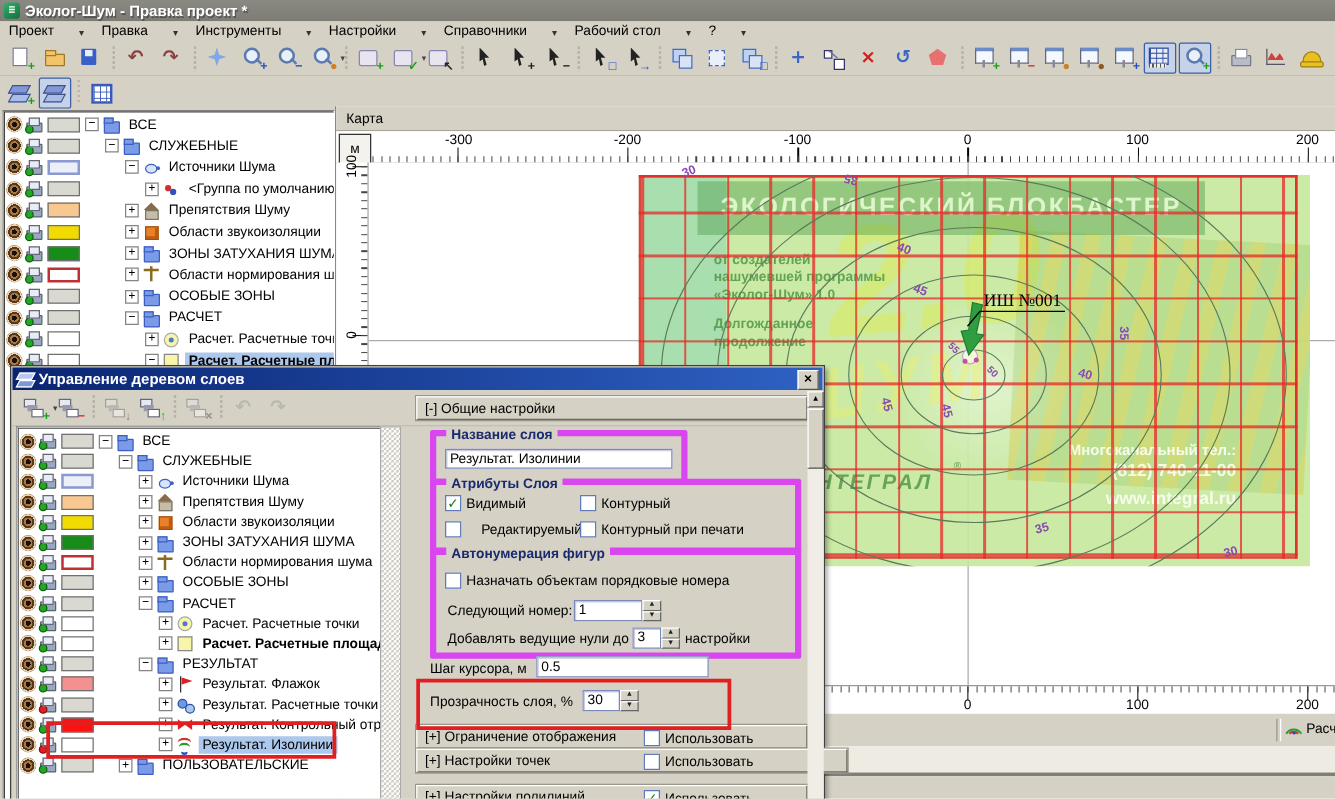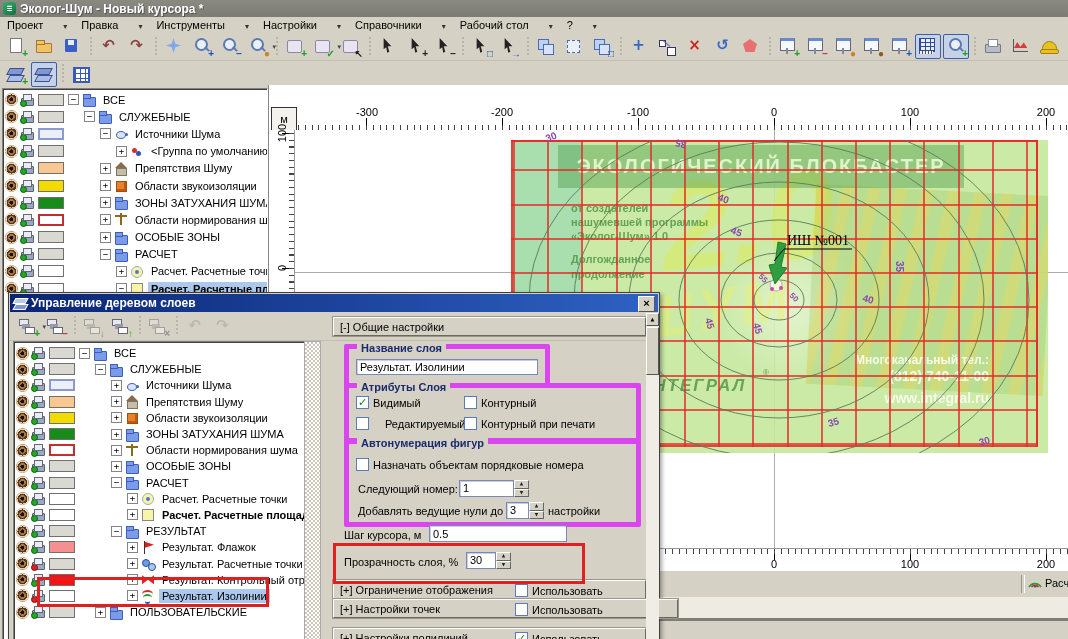--- a/index.html
+++ b/index.html
@@ -203,21 +203,21 @@
      border-right-color:#555;border-bottom-color:#555;box-sizing:border-box}
   .redbox{position:absolute;border:3px solid #E02020;z-index:40;pointer-events:none}
 </style>
 </head>
 <body>
 
 <div id="app">
 
   <div class="titlebar">
     <span class="appicon">≡</span>
-    <span class="titletext">Эколог-Шум - Новый курсора *</span>
+    <span class="titletext">Эколог-Шум - Правка проект *</span>
   </div>
 
   <div class="menubar">
     <span class="menuitem">
         <span>Проект</span>
         <span class="dd">▾</span>
       </span>
     <span class="menuitem">
         <span>Правка</span>
         <span class="dd">▾</span>
@@ -528,20 +528,23 @@
           <span class="sw" style="background: rgb(255, 255, 255);"></span>
           <span class="ind" style="width: 50px;"></span>
           <span class="exp">−</span>
           <span class="ti ti-calcarea"></span>
           <span class="tlabel sel">Расчет. Расчетные пл...</span>
         </div>
       </div>
   </div>
 
   <div class="map">
+    <div class="map-tab">
+      <span>Карта</span>
+    </div>
     <div class="map-hr">
       <span class="unitbox">м</span>
       <span class="hruler">
         <span class="rl" style="left:72px">-300</span>
         <span class="rl" style="left:207px">-200</span>
         <span class="rl" style="left:343px">-100</span>
         <span class="rl" style="left:479px">0</span>
         <span class="rl" style="left:615px">100</span>
         <span class="rl" style="left:751px">200</span>
       </span>

